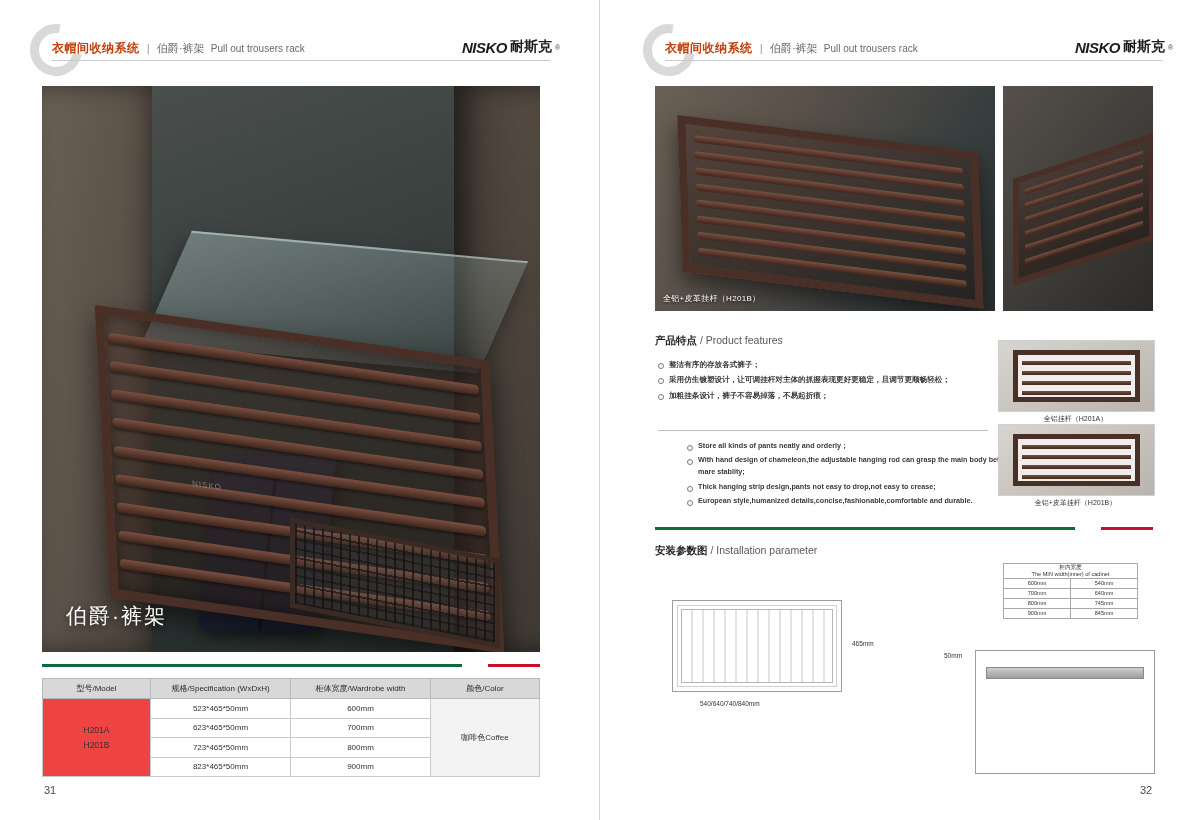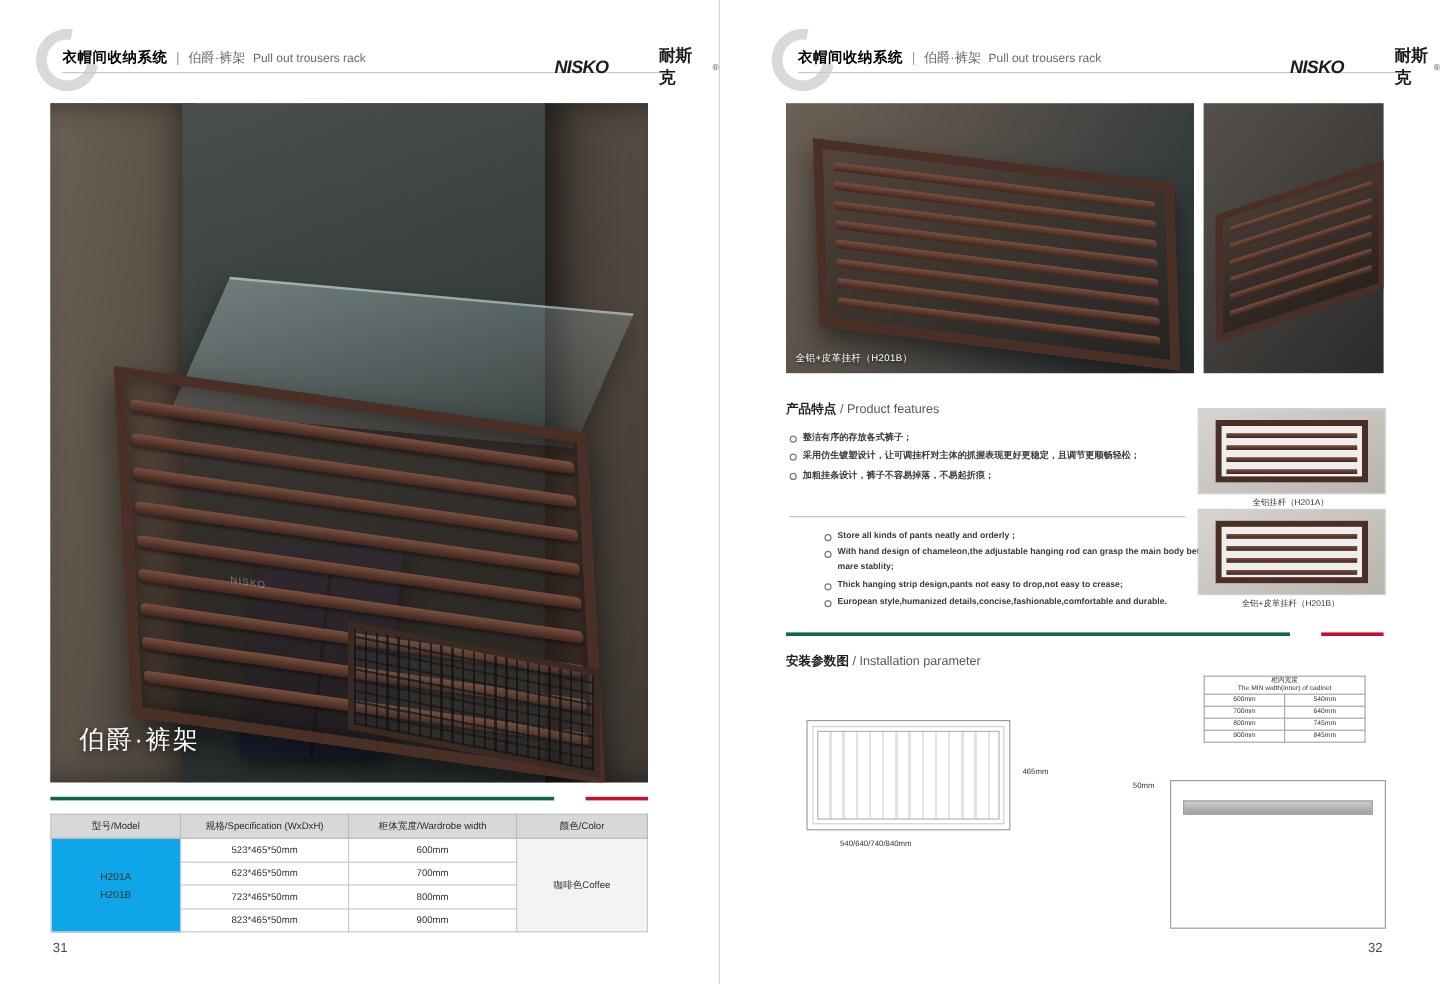--- a/index.html
+++ b/index.html
@@ -47,21 +47,21 @@
   }
   .hdr-text {
     position: absolute;
     left: 22px;
     top: 18px;
     white-space: nowrap;
     font-size: 11.5px;
   }
   .hdr-cn {
     font-weight: bold;
-    color: #000000;
+    color: #c2410c;
     letter-spacing: 0.5px;
     font-size: 12px;
   }
   .hdr-sep { color: #9a9a9a; margin: 0 4px; }
   .hdr-cn2 { color: #6a6a6a; font-size: 11px; }
   .hdr-en { color: #6a6a6a; font-size: 10px; margin-left: 3px; }
   .hdr-rule {
     position: absolute;
     left: 22px;
     top: 38px;
@@ -81,21 +81,20 @@
     font-weight: bold;
     font-size: 15px;
     letter-spacing: -0.5px;
     color: #1c1c1c;
   }
   .brand .cn {
     font-weight: bold;
     font-size: 14px;
     color: #1c1c1c;
     letter-spacing: 0px;
-    margin-left: 39px;
   }
   .brand .reg { font-size: 7px; vertical-align: super; color:#444;}
 
   
   .hero {
     position: absolute;
     left: 42px; top: 86px;
     width: 498px; height: 566px;
     overflow: hidden;
     background: linear-gradient(115deg, #5f5449 0%, #6d6056 22%, #4f4a46 40%, #3b4446 60%, #2d3436 100%);
@@ -220,21 +219,21 @@
     font-size: 8px;
     color:#2b2b2b;
   }
   table.spec td {
     border:1px solid #c9c9c9;
     height: 16.5px;
     text-align:center;
     background:#fff;
   }
   table.spec td.model {
-    background:#0ea5e9;
+    background:#ef4444;
     font-size: 8.5px;
     line-height: 1.7;
     margin-top: 16px;
   }
   table.spec td.color { background:#f3f3f3; }
 
   .pagenum {
     position:absolute;
     bottom: 24px;
     font-size: 11px;

